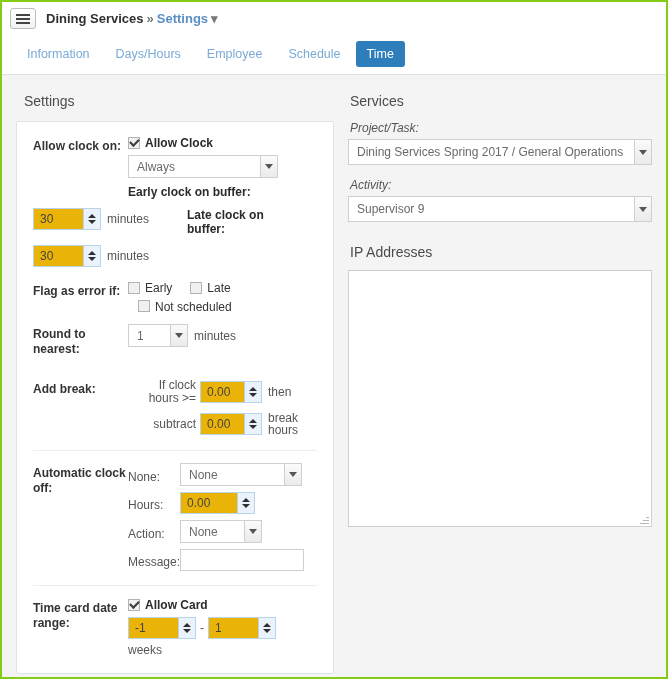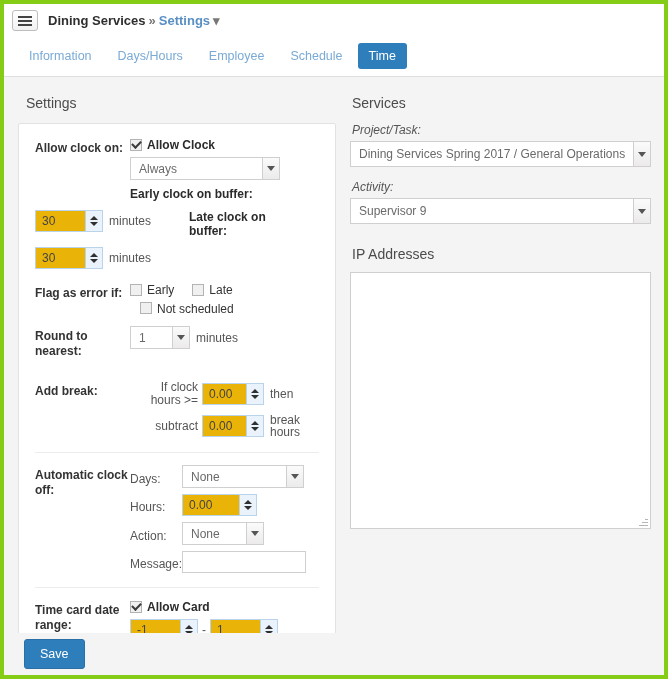--- a/index.html
+++ b/index.html
@@ -10,21 +10,21 @@
   body {
     font-family: "Liberation Sans", sans-serif;
     font-size: 12px;
     color: #333;
     -webkit-font-smoothing: antialiased;
   }
   .window {
     width: 668px;
     height: 679px;
     background: #ffffff;
-    border: 4px solid #84cc16;
+    border: 2px solid #84cc16;
     position: relative;
     overflow: hidden;
   }
 
   
   .topbar {
     height: 33px;
     background: #ffffff;
     display: flex;
     align-items: center;
@@ -450,21 +450,21 @@
             </div>
           </div>
         </div>
 
         <hr class="hr">
 
         <div class="fr">
           <div class="lab">Automatic clock off:</div>
           <div class="fields">
             <div style="display:flex; align-items:center; margin-bottom:6px;">
-              <span class="inline-lab">Days:</span>
+              <span class="inline-lab">None:</span>
               <span class="sel" style="width:122px;">
                 <span class="val">None</span>
                 <span class="arw"></span>
               </span>
             </div>
             <div style="display:flex; align-items:center; margin-bottom:6px;">
               <span class="inline-lab">Hours:</span>
               <span class="spin spin-75">
                 <span class="sv">0.00</span>
                 <span class="sb">
@@ -541,17 +541,14 @@
         <span class="resz">
           <i style="width:9px; top:8px; left:0;"></i>
           <i style="width:6px; top:5px; left:3px;"></i>
           <i style="width:3px; top:2px; left:6px;"></i>
         </span>
       </div>
     </div>
 
   </div>
 
-  <div class="savebar">
-    <button class="btn-save">Save</button>
-  </div>
 
 </div>
 
 </body></html>

